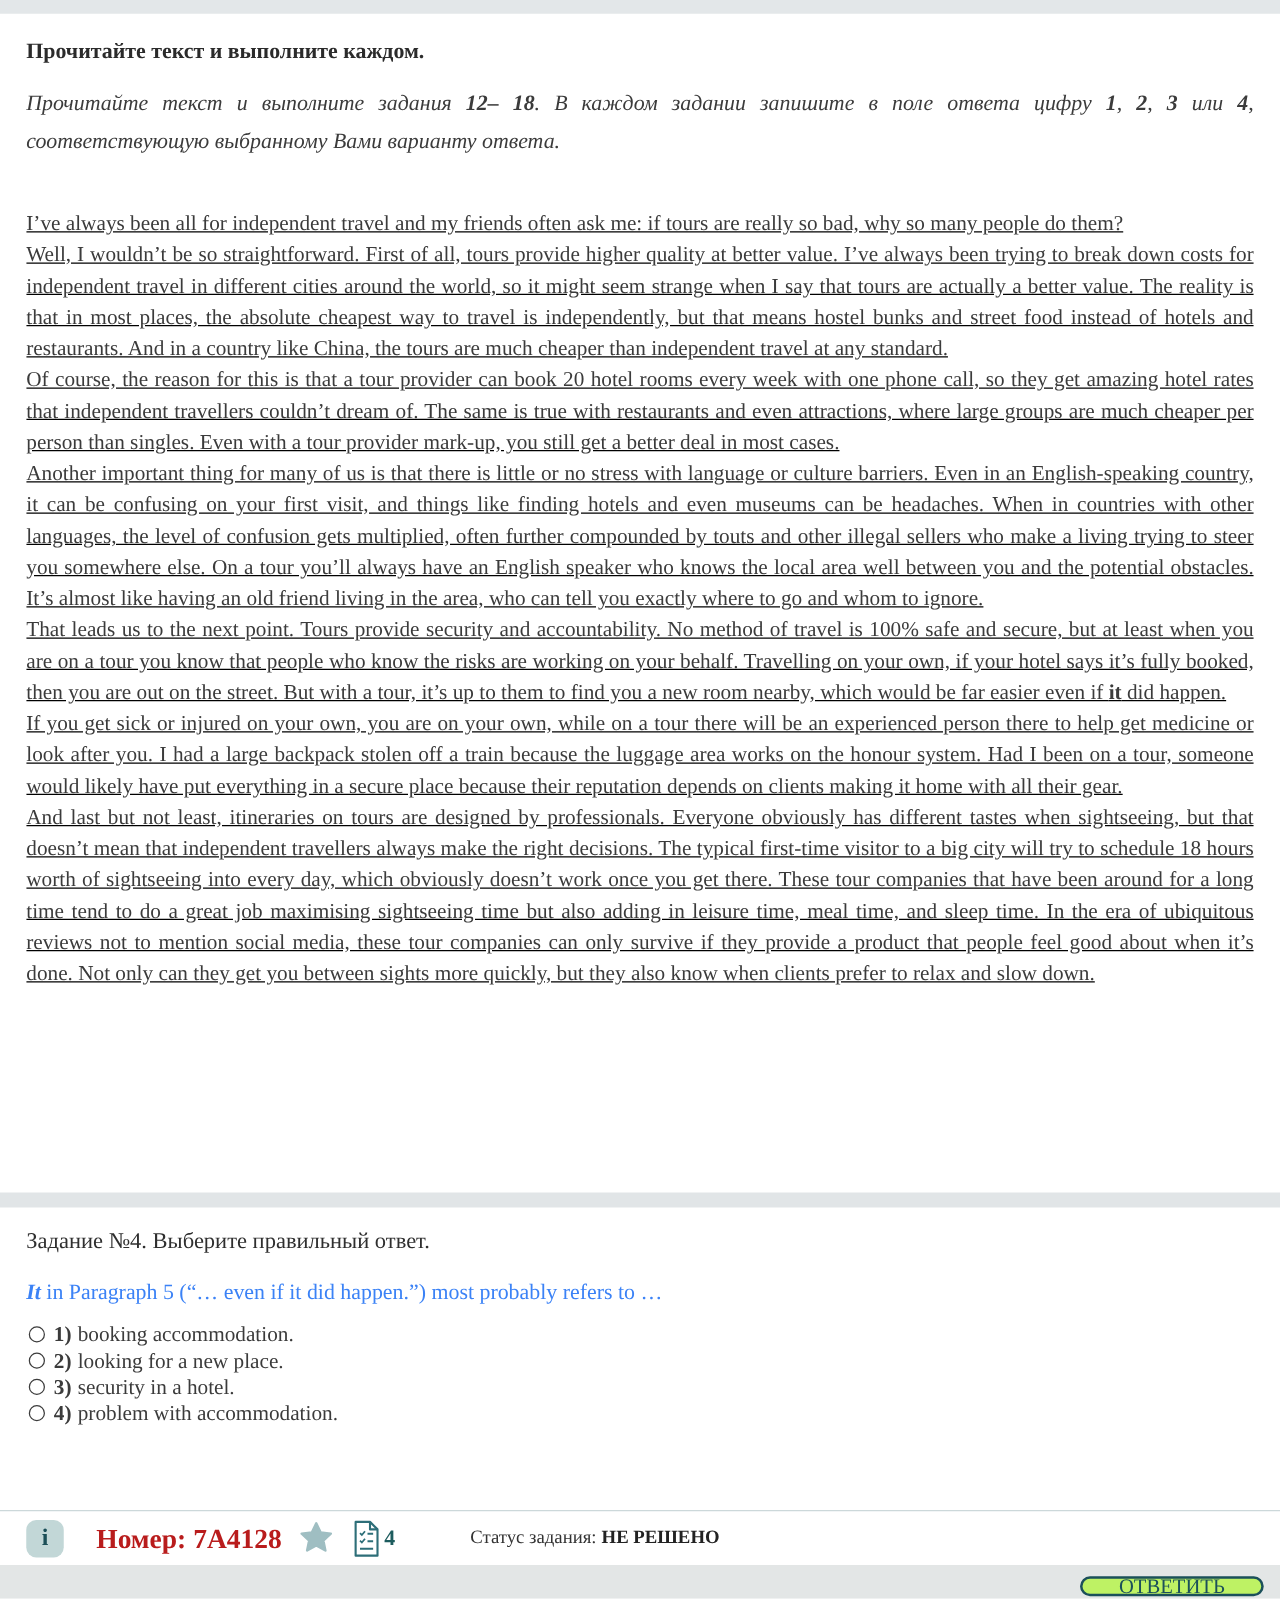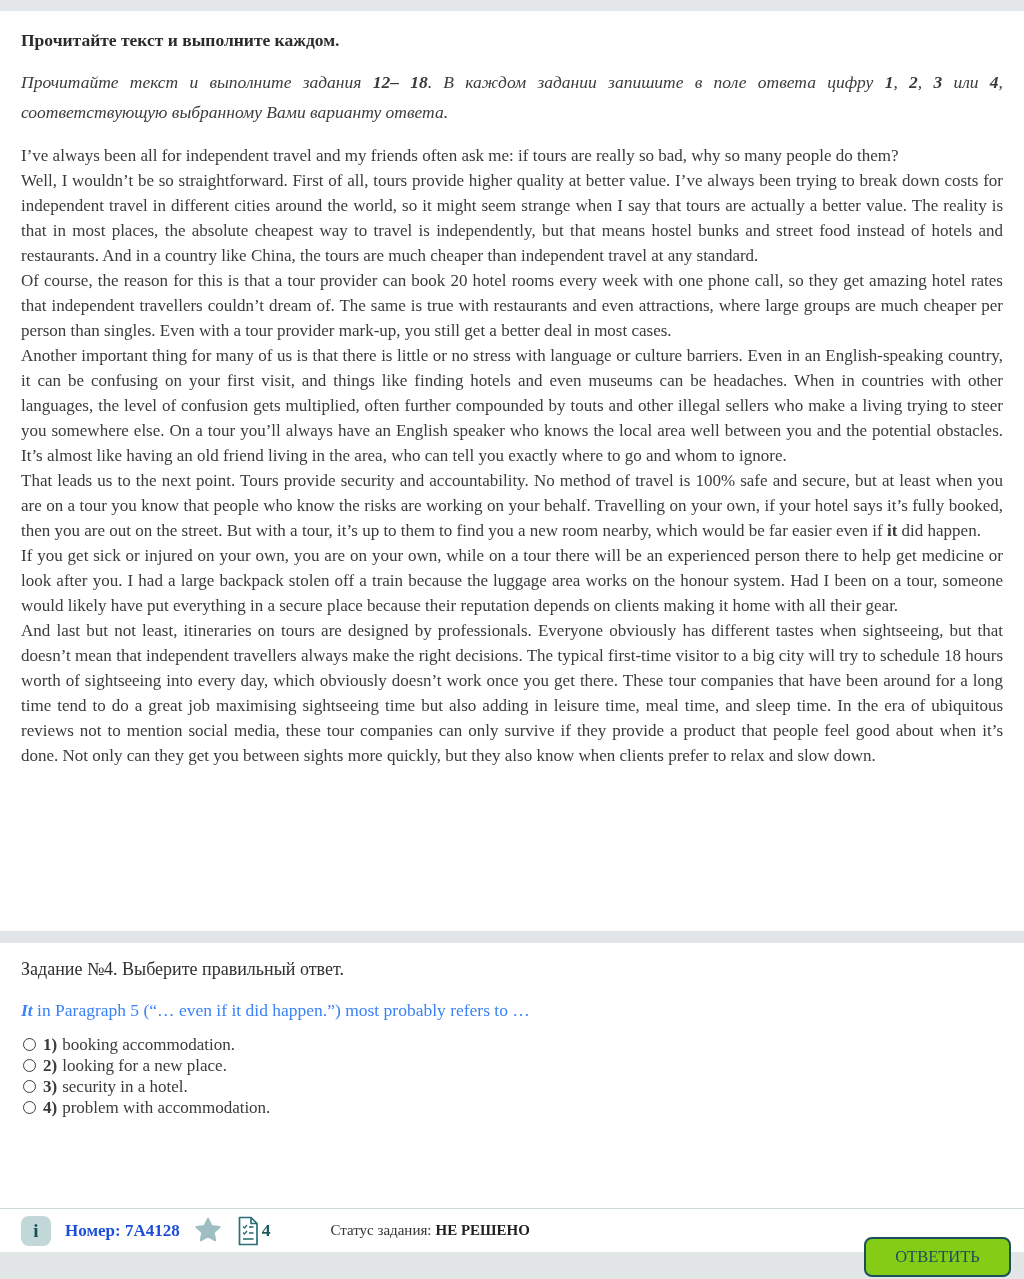--- a/index.html
+++ b/index.html
@@ -23,21 +23,21 @@
     font-style: italic; font-size: 17.5px; line-height: 30px;
     color: #3b3b3b; text-align: justify;
   }
   .exam-instruction .num { font-weight: bold; }
 
   .article-title {
     margin: 30px 0 0;
     font-size: 17.5px; font-weight: bold; color: #2b2b2b;
   }
 
-  .reading-text { margin-top: 16px; height: 742px; overflow: hidden; }
+  .reading-text { margin-top: 39px; height: 742px; overflow: hidden; text-decoration: underline; }
   .reading-text p {
     margin: 0;
     font-size: 17px; line-height: 25px; color: #3b3b3b;
     text-align: justify;
   }
   .reading-text .bold-it { font-weight: bold; }
 
   .section-divider { height: 12px; background: #e1e5e7; margin: 46px -21px 0; }
 
   .task-title {
@@ -66,32 +66,32 @@
     display: flex; align-items: center;
     padding-left: 21px;
   }
   .info-badge {
     width: 30px; height: 30px; flex: none;
     background: #c2d7d7; border-radius: 8px;
     color: #1b4f58; font-weight: bold; font-size: 19px;
     display: flex; align-items: center; justify-content: center;
     cursor: pointer;
   }
-  .number-label { color: #1d4ed8; font-weight: bold; font-size: 17px; margin-left: 14px; }
+  .number-label { color: #b91c1c; font-weight: bold; font-size: 22px; margin-left: 26px; }
   .star-icon { margin-left: 13px; display: flex; cursor: pointer; }
   .doc-icon { margin-left: 13px; display: flex; cursor: pointer; }
   .doc-count { color: #1d5c5e; font-weight: bold; font-size: 17.5px; margin-left: 2px; }
   .status { margin-left: 60px; font-size: 15px; color: #333; }
   .status-value { font-weight: bold; color: #222; margin-left: 4px; }
   .footer-strip { height: 27px; background: #e3e6e6; }
 
   .answer-button {
     position: absolute; right: 13px; bottom: 2px;
-    width: 147px; height: 40px;
-    background: #84cc16; border: 2px solid #1b505a; border-radius: 8px;
+    width: 147px; height: 16px;
+    background: #bef264; border: 2px solid #1b505a; border-radius: 8px;
     color: #1b505a; font-family: "Liberation Serif", serif; font-size: 16.5px;
     display: flex; align-items: center; justify-content: center;
     cursor: pointer; z-index: 2;
   }
 </style>
 </head>
 <body>
 
 <div class="top-bar"></div>
 

